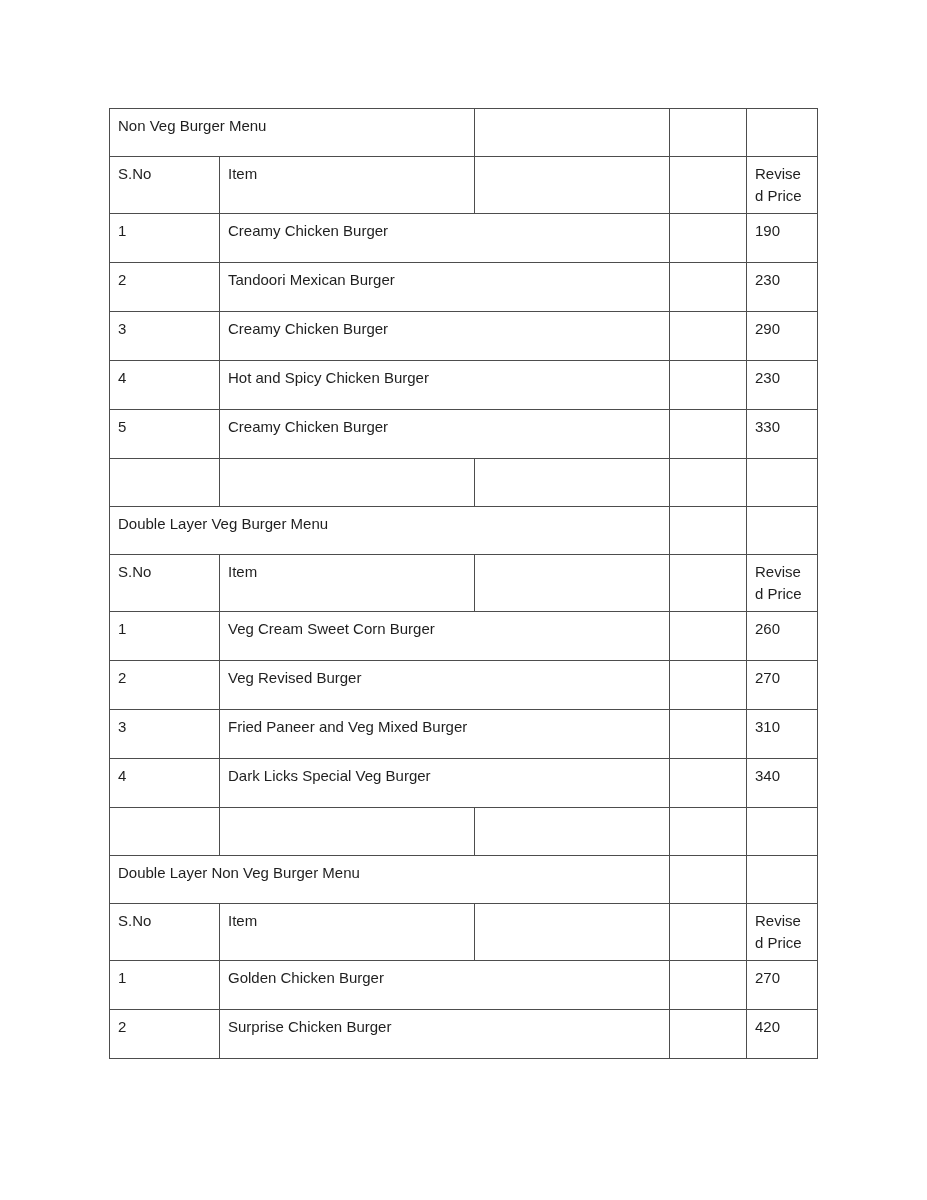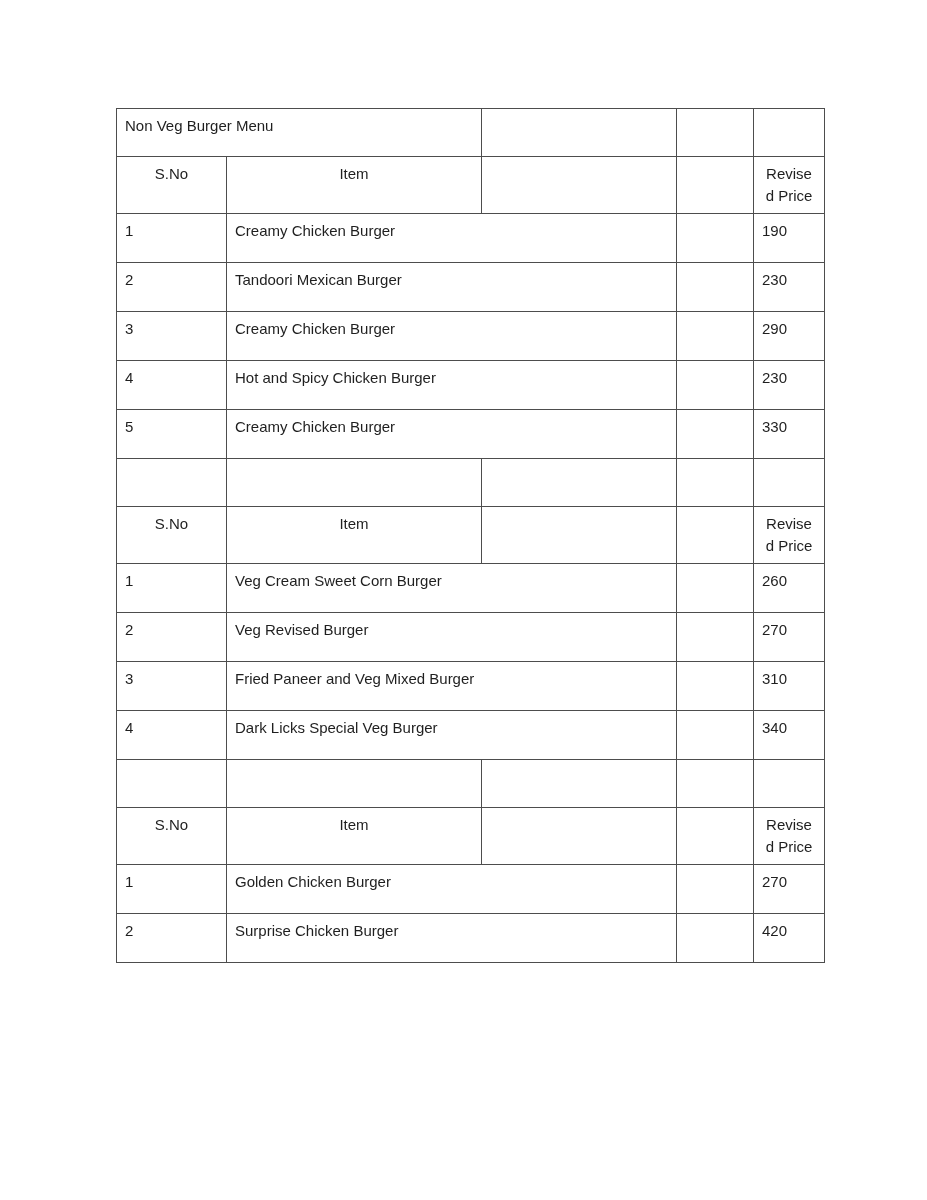--- a/index.html
+++ b/index.html
@@ -9,38 +9,38 @@
   }
   body {
     position: relative;
     width: 927px;
     height: 1200px;
     font-family: "Liberation Sans", sans-serif;
     color: #1f1f1f;
   }
   .menu-table {
     position: absolute;
-    left: 116px;
+    left: 109px;
     top: 108px;
     width: 708px;
     border-collapse: collapse;
     table-layout: fixed;
     font-size: 15px;
     color: #1f1f1f;
   }
   .menu-table td {
     border: 1px solid #4d4d4d;
     vertical-align: top;
     padding: 6px 8px;
     line-height: 22px;
     overflow: hidden;
     word-wrap: break-word;
   }
   tr.row-title  { height: 48px; }
-  tr.row-head   { height: 57px; text-align: center; }
+  tr.row-head   { height: 57px; }
   tr.row-item   { height: 49px; }
   tr.row-spacer { height: 48px; }
 </style>
 </head>
 <body>
 
 <table class="menu-table">
   <colgroup>
     <col style="width:110px">
     <col style="width:255px">
@@ -94,20 +94,25 @@
       <td>330</td>
     </tr>
     <tr class="row-spacer">
       <td></td>
       <td></td>
       <td></td>
       <td></td>
       <td></td>
     </tr>
 
+    <tr class="row-title">
+      <td colspan="3">Double Layer Veg Burger Menu</td>
+      <td></td>
+      <td></td>
+    </tr>
     <tr class="row-head">
       <td>S.No</td>
       <td>Item</td>
       <td></td>
       <td></td>
       <td>Revised Price</td>
     </tr>
     <tr class="row-item">
       <td>1</td>
       <td colspan="2">Veg Cream Sweet Corn Burger</td>
@@ -133,20 +138,25 @@
       <td>340</td>
     </tr>
     <tr class="row-spacer">
       <td></td>
       <td></td>
       <td></td>
       <td></td>
       <td></td>
     </tr>
 
+    <tr class="row-title">
+      <td colspan="3">Double Layer Non Veg Burger Menu</td>
+      <td></td>
+      <td></td>
+    </tr>
     <tr class="row-head">
       <td>S.No</td>
       <td>Item</td>
       <td></td>
       <td></td>
       <td>Revised Price</td>
     </tr>
     <tr class="row-item">
       <td>1</td>
       <td colspan="2">Golden Chicken Burger</td>

